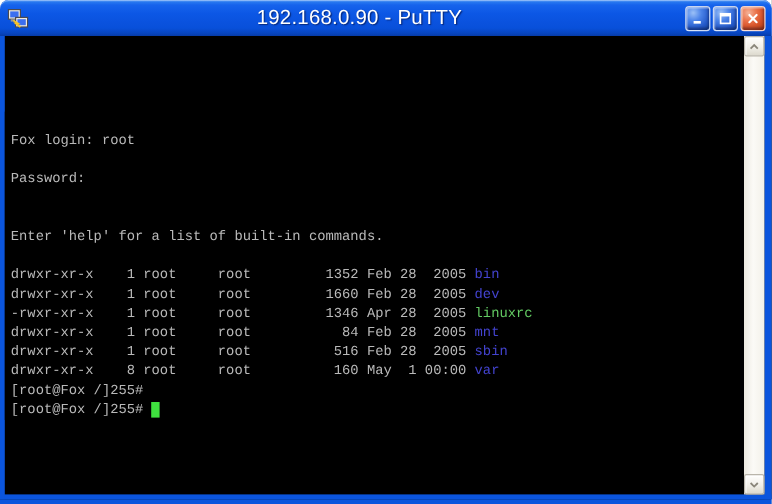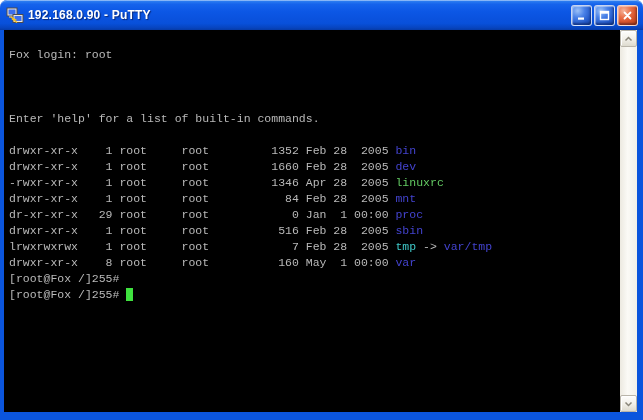--- a/index.html
+++ b/index.html
@@ -18,41 +18,42 @@
     border-radius:7px 7px 0 0;
     background:linear-gradient(180deg,
       #5a9cf5 0%, #2b7cf0 4%, #1663ec 14%, #0c57e5 38%,
       #0a52de 62%, #0850da 78%, #0745c0 92%, #063ba8 100%);
     display:flex; align-items:center;
     padding:0 5px 0 6px;
     box-shadow:inset 0 1px 0 rgba(255,255,255,.35);
   }
   .title-icon { width:18px; height:17px; margin-right:4px; flex:0 0 auto; }
   .title-text {
-    color:#fff; font-size:12px; font-weight:bold; letter-spacing:.2px;
+    color:#fff; font-size:17px; font-weight:normal; letter-spacing:.2px;
     text-shadow:1px 1px 1px rgba(6,34,110,.9);
-    flex:1 1 auto; white-space:nowrap; overflow:hidden;
+    flex:1 1 auto; white-space:nowrap; overflow:hidden;text-align:center;
   }
   .title-buttons { display:flex; gap:2px; flex:0 0 auto; }
   .tb-btn {
     width:21px; height:21px; border-radius:3px;
     border:1px solid rgba(255,255,255,.75);
     display:flex; align-items:center; justify-content:center;
     box-shadow:inset 1px 1px 1px rgba(255,255,255,.45), inset -1px -2px 2px rgba(0,0,30,.35);
   }
   .tb-blue  { background:radial-gradient(circle at 30% 25%, #9cc1f7 0%, #4a82e8 35%, #2358c8 70%, #16459f 100%); }
   .tb-close { background:radial-gradient(circle at 30% 25%, #f5b49a 0%, #ea7149 35%, #d8542b 60%, #b03a12 100%); }
 
   
   .win-body {
     position:absolute; left:0; top:30px; width:643px; height:386px;
     display:flex;
     border-left:4px solid #0b55dd; border-right:6px solid #0b55dd;
     border-bottom:4px solid #0b55dd;
     background:#000;
+    align-items:center;
   }
   .terminal {
     flex:1 1 auto; background:#000; overflow:hidden;
     padding:17px 0 0 5px;
     font-family:"Liberation Mono", monospace;
     font-size:11.5px; line-height:16px;
     color:var(--term-fg);
     cursor:text;
   }
   .t-line { height:16px; white-space:pre; }
@@ -110,31 +111,30 @@
           <path d="M2.5 2.5 L8.5 8.5 M8.5 2.5 L2.5 8.5" stroke="#fff" stroke-width="1.8" stroke-linecap="round"></path>
         </svg>
       </div>
     </div>
   </div>
 
   <div class="win-body">
     <div class="terminal">
         <div class="t-line"><span class="c-fg">Fox login: root</span></div>
         <div class="t-line"></div>
+        <div class="t-line"><span class="c-fg">Password:</span></div>
         <div class="t-line"></div>
         <div class="t-line"></div>
         <div class="t-line"><span class="c-fg">Enter 'help' for a list of built-in commands.</span></div>
         <div class="t-line"></div>
         <div class="t-line"><span class="c-fg">drwxr-xr-x    1 root     root         1352 Feb 28  2005 </span><span class="c-dir">bin</span></div>
         <div class="t-line"><span class="c-fg">drwxr-xr-x    1 root     root         1660 Feb 28  2005 </span><span class="c-dir">dev</span></div>
         <div class="t-line"><span class="c-fg">-rwxr-xr-x    1 root     root         1346 Apr 28  2005 </span><span class="c-exec">linuxrc</span></div>
         <div class="t-line"><span class="c-fg">drwxr-xr-x    1 root     root           84 Feb 28  2005 </span><span class="c-dir">mnt</span></div>
-        <div class="t-line"><span class="c-fg">dr-xr-xr-x   29 root     root            0 Jan  1 00:00 </span><span class="c-dir">proc</span></div>
         <div class="t-line"><span class="c-fg">drwxr-xr-x    1 root     root          516 Feb 28  2005 </span><span class="c-dir">sbin</span></div>
-        <div class="t-line"><span class="c-fg">lrwxrwxrwx    1 root     root            7 Feb 28  2005 </span><span class="c-link">tmp</span><span class="c-fg"> -&gt; </span><span class="c-dir">var/tmp</span></div>
         <div class="t-line"><span class="c-fg">drwxr-xr-x    8 root     root          160 May  1 00:00 </span><span class="c-dir">var</span></div>
         <div class="t-line"><span class="c-fg">[root@Fox /]255#</span></div>
         <div class="t-line"><span class="c-fg">[root@Fox /]255# </span><span class="c-cursor"> </span></div>
       </div>
 
     <div class="scrollbar">
       <div class="sb-btn">
         <svg class="chev" width="9" height="6" viewBox="0 0 9 6">
           <polyline points="1.5,4.5 4.5,1.5 7.5,4.5" fill="none" stroke="#8a867a" stroke-width="1.5"></polyline>
         </svg>

